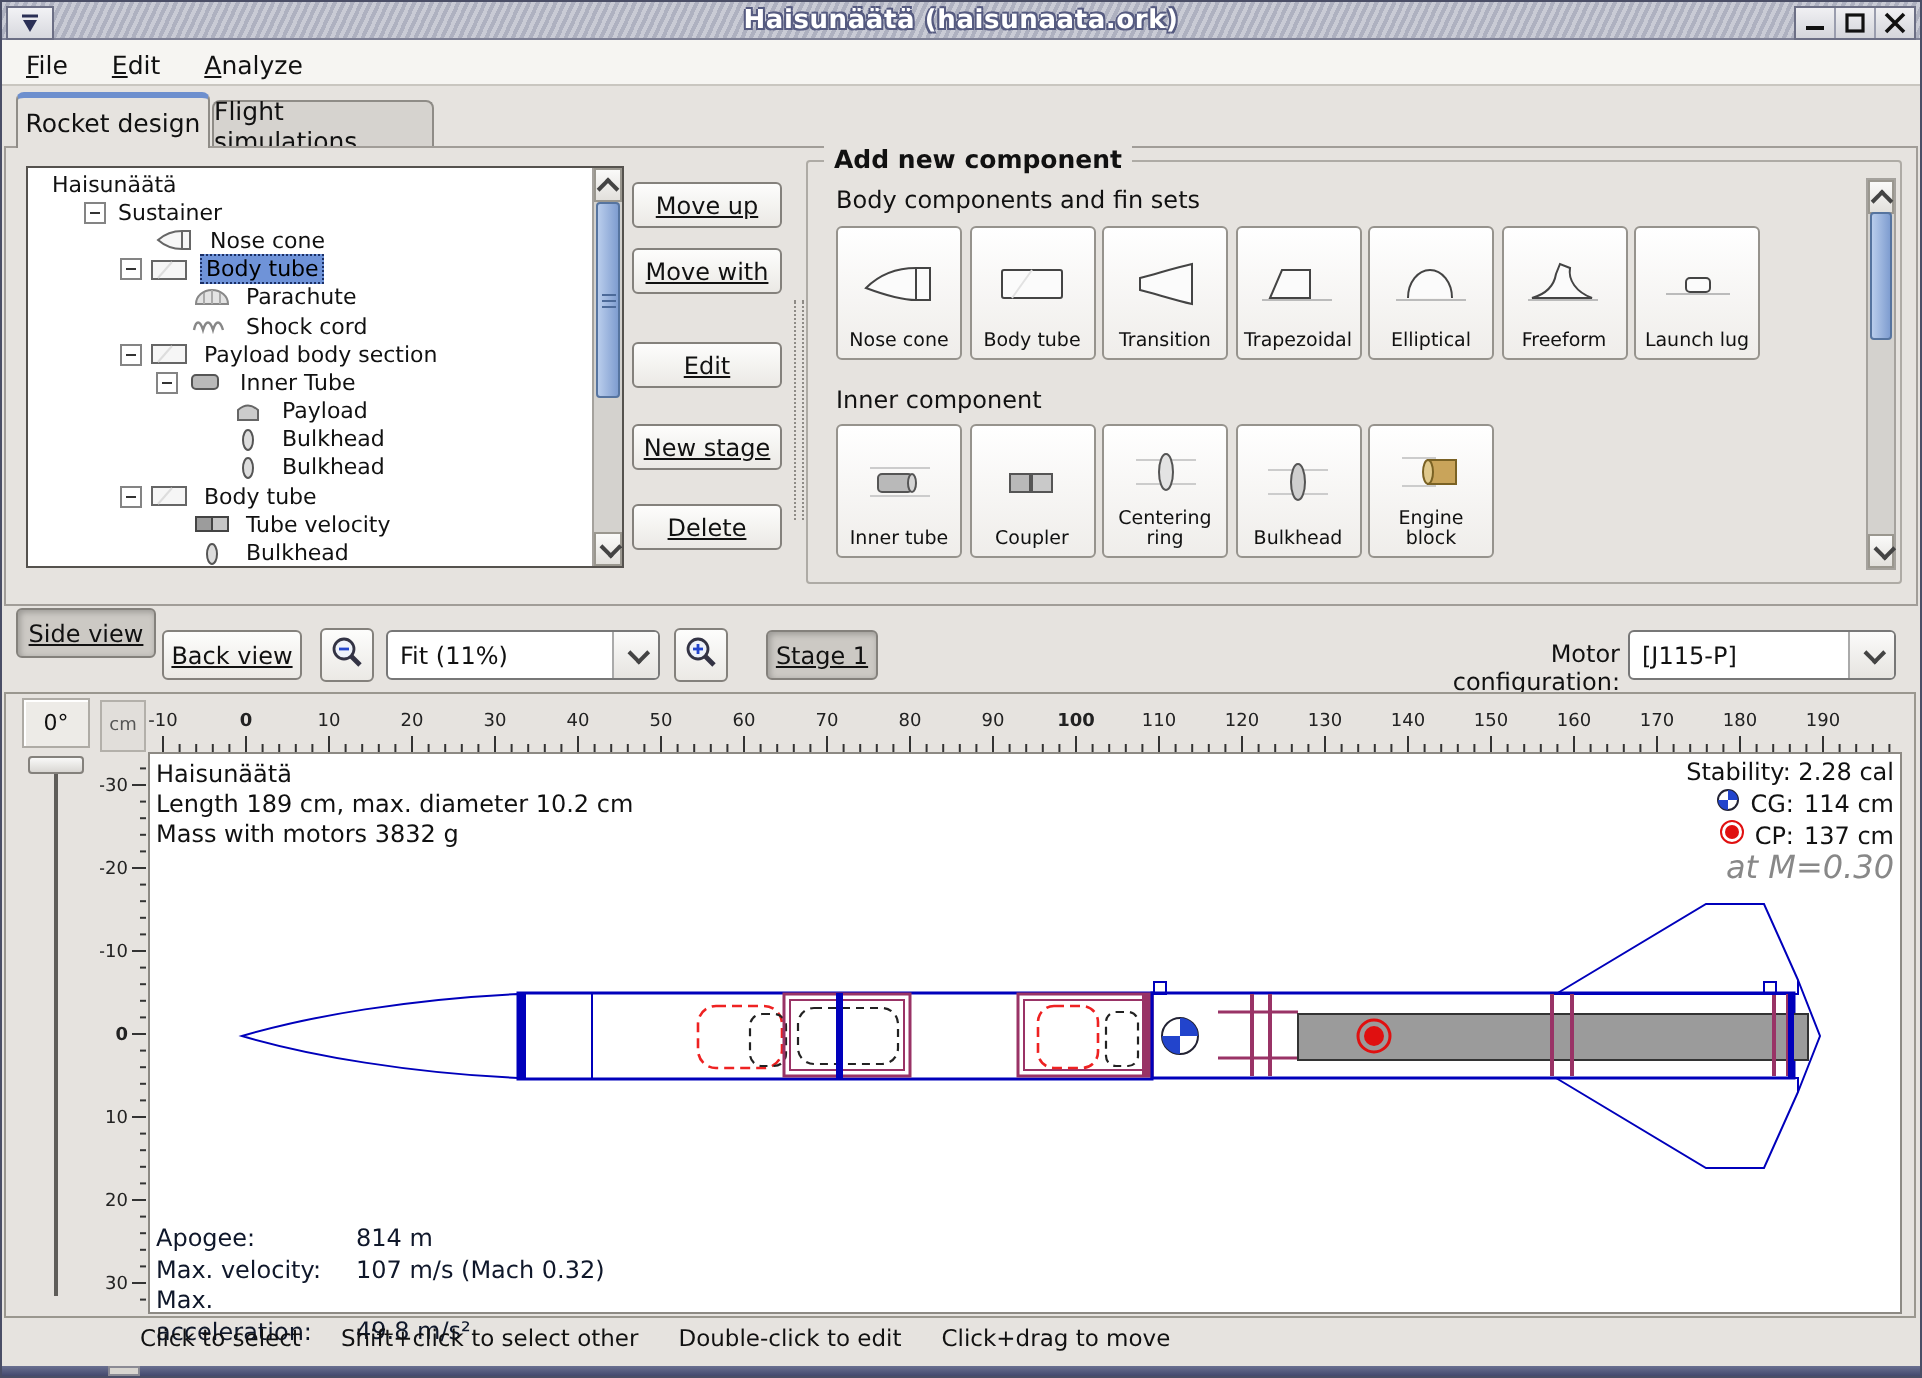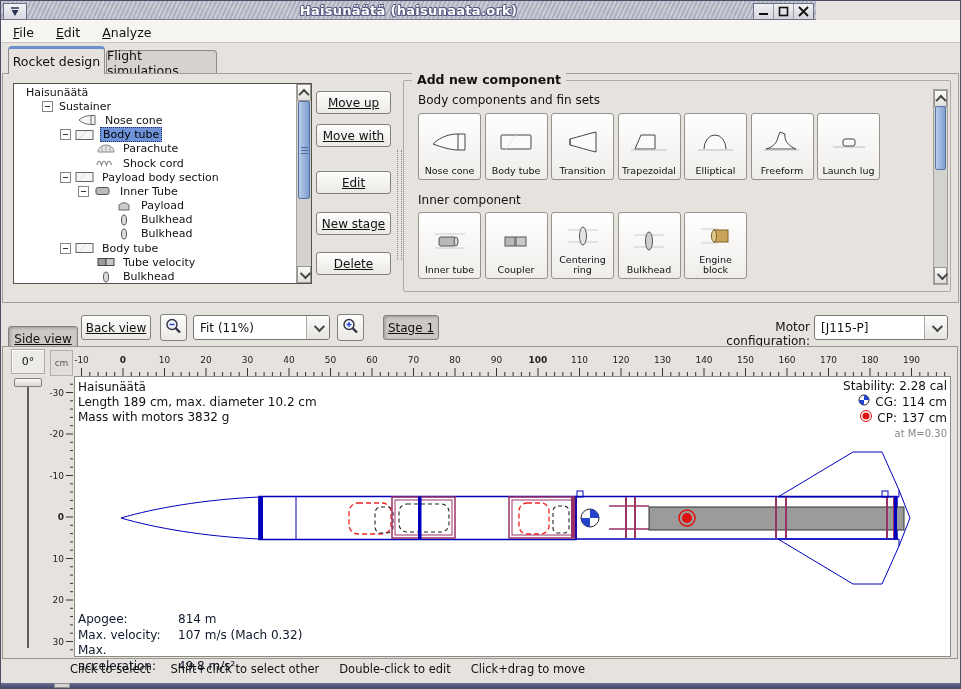--- a/index.html
+++ b/index.html
@@ -7,21 +7,21 @@
     width:961px;height:689px;position:relative;overflow:hidden;
     background:#e6e3df;font-family:"DejaVu Sans",sans-serif;color:#111;
     -webkit-font-smoothing:antialiased;
   }
   .abs{position:absolute;box-sizing:border-box;}
   
   .frame{left:0;top:0;width:961px;height:689px;border:1px solid #4a4e66;pointer-events:none;z-index:50;}
   .frame-bottom{left:0;bottom:0;width:961px;height:6px;background:linear-gradient(#6a7090,#3c4166);z-index:40;}
   .frame-notch{left:54;bottom:1px;left:54px;width:16px;height:5px;background:#d8d5d0;border:1px solid #8a8a94;z-index:41;}
   .titlebar{
-    left:1px;top:1px;width:815px;height:19px;
+    left:1px;top:1px;width:959px;height:19px;
     background:repeating-linear-gradient(115deg,#c9cbd5 0 2px,#aeb1c0 2px 4px);
     border-bottom:1px solid #7d8095;display:flex;align-items:center;z-index:45;
   }
   .title-text{
     position:absolute;left:0;right:0;text-align:center;
     font-size:13px;font-weight:bold;color:#fff;letter-spacing:.3px;
     text-shadow:1px 1px 0 #565b80,-1px 0 0 #565b80,0 -1px 0 #565b80,1px -1px 0 #565b80,-1px 1px 0 #565b80;
   }
   .title-menu-btn{
     position:absolute;left:2px;top:2px;width:22px;height:15px;background:linear-gradient(#f2f2f5,#d7d8de);
@@ -93,21 +93,21 @@
   .unitbox{left:50px;top:350px;width:23px;height:26px;border:1px solid #b3b0aa;background:#e1deda;
     display:flex;align-items:center;justify-content:center;font-size:9px;color:#555;z-index:5;}
   .anglebox{left:11px;top:349px;width:34px;height:25px;border:1px solid #aeaba5;background:#edebe7;
     box-shadow:inset 1px 1px 0 #fff;display:flex;align-items:center;justify-content:center;font-size:11px;z-index:5;}
   .slider-handle{left:14px;top:378px;width:28px;height:9px;background:linear-gradient(#f9f9f8,#d9d7d3);
     border:1px solid #84817c;border-radius:2px;z-index:5;}
   .slider-track{left:27px;top:387px;width:2px;height:261px;background:#5f5d59;z-index:4;}
   .rocket-info{left:78px;top:380px;font-size:12px;line-height:15px;z-index:6;}
   .stab-block{right:14px;top:379px;font-size:12px;line-height:15px;text-align:right;z-index:6;}
   .stab-row{display:flex;align-items:center;justify-content:flex-end;gap:5px;}
-  .stab-mach{font-size:10px;color:#888;}
+  .stab-mach{font-size:16px;color:#888;font-style:italic;}
   .flight-block{left:78px;top:612px;font-size:12px;line-height:15.5px;color:#0f172a;z-index:6;}
   .flabel{display:inline-block;width:100px;}
   
   .statusbar{left:70px;top:662px;font-size:11.5px;color:#111;z-index:6;}
   .statusbar span{margin-right:20px;}
   
   .rb{stroke:var(--rocket-blue,#0000bb);fill:none;}
   .rp{stroke:var(--rocket-purple,#993366);fill:none;}
   .rr{stroke:var(--dashed-red,#ee2222);fill:none;stroke-dasharray:5 3;stroke-width:1.3;}
   .rk{stroke:#222;fill:none;stroke-dasharray:4 3;stroke-width:1.1;}
@@ -419,21 +419,21 @@
     <div class="arr up">
         <span class="chev up"></span>
       </div>
     <div class="thumb" style="top:16px;height:62px;"></div>
     <div class="arr dn">
         <span class="chev dn"></span>
       </div>
   </div>
 </div>
 
-<div class="abs btn pressed" style="left:8px;top:326px;width:70px;height:25px;">
+<div class="abs btn pressed" style="left:8px;top:304px;width:70px;height:25px;">
     <span>Side view</span>
   </div>
 <div class="abs btn" style="left:81px;top:315px;width:70px;height:25px;">
     <span>Back view</span>
   </div>
 <div class="abs btn" style="left:160px;top:314px;width:27px;height:27px;">
   <span><svg width="19" height="19">
         <circle cx="8" cy="7.5" r="5" fill="#eef2fa" stroke="#334" stroke-width="1.4"></circle>
         <line x1="5.5" y1="7.5" x2="10.5" y2="7.5" stroke="#2244cc" stroke-width="1.4"></line>
         <line x1="11.5" y1="11" x2="16" y2="15.5" stroke="#334" stroke-width="2.4"></line>

